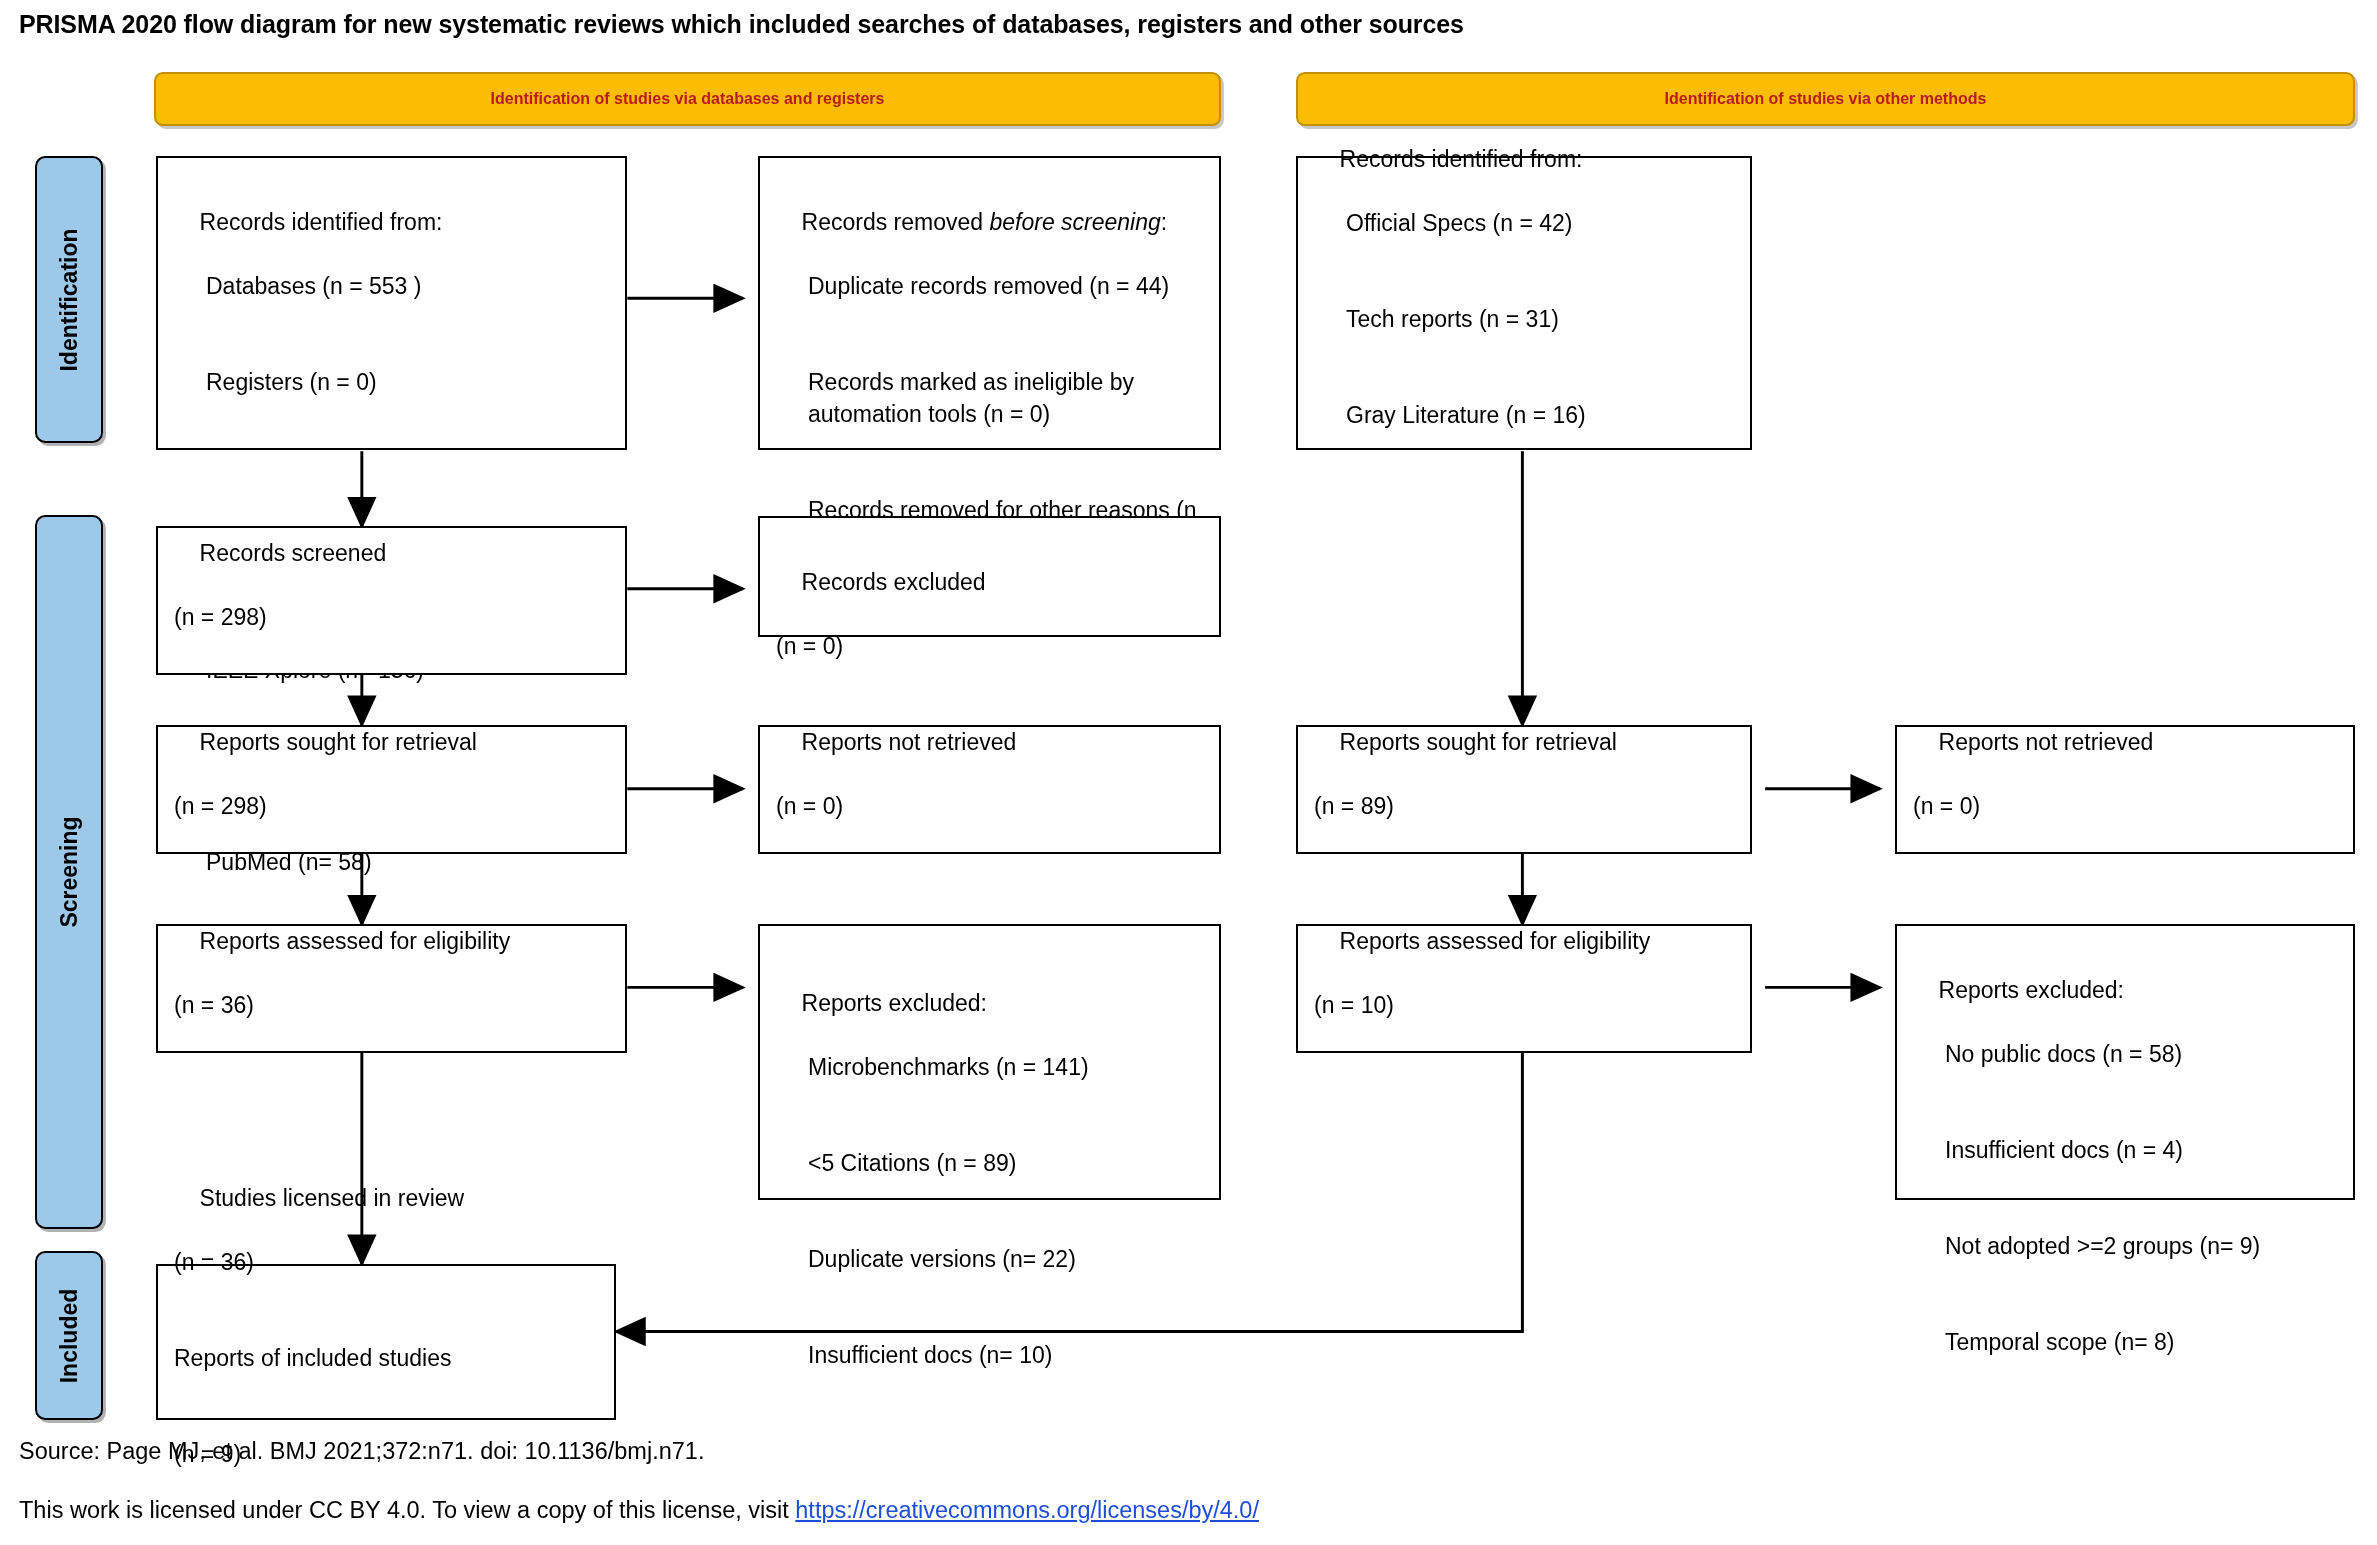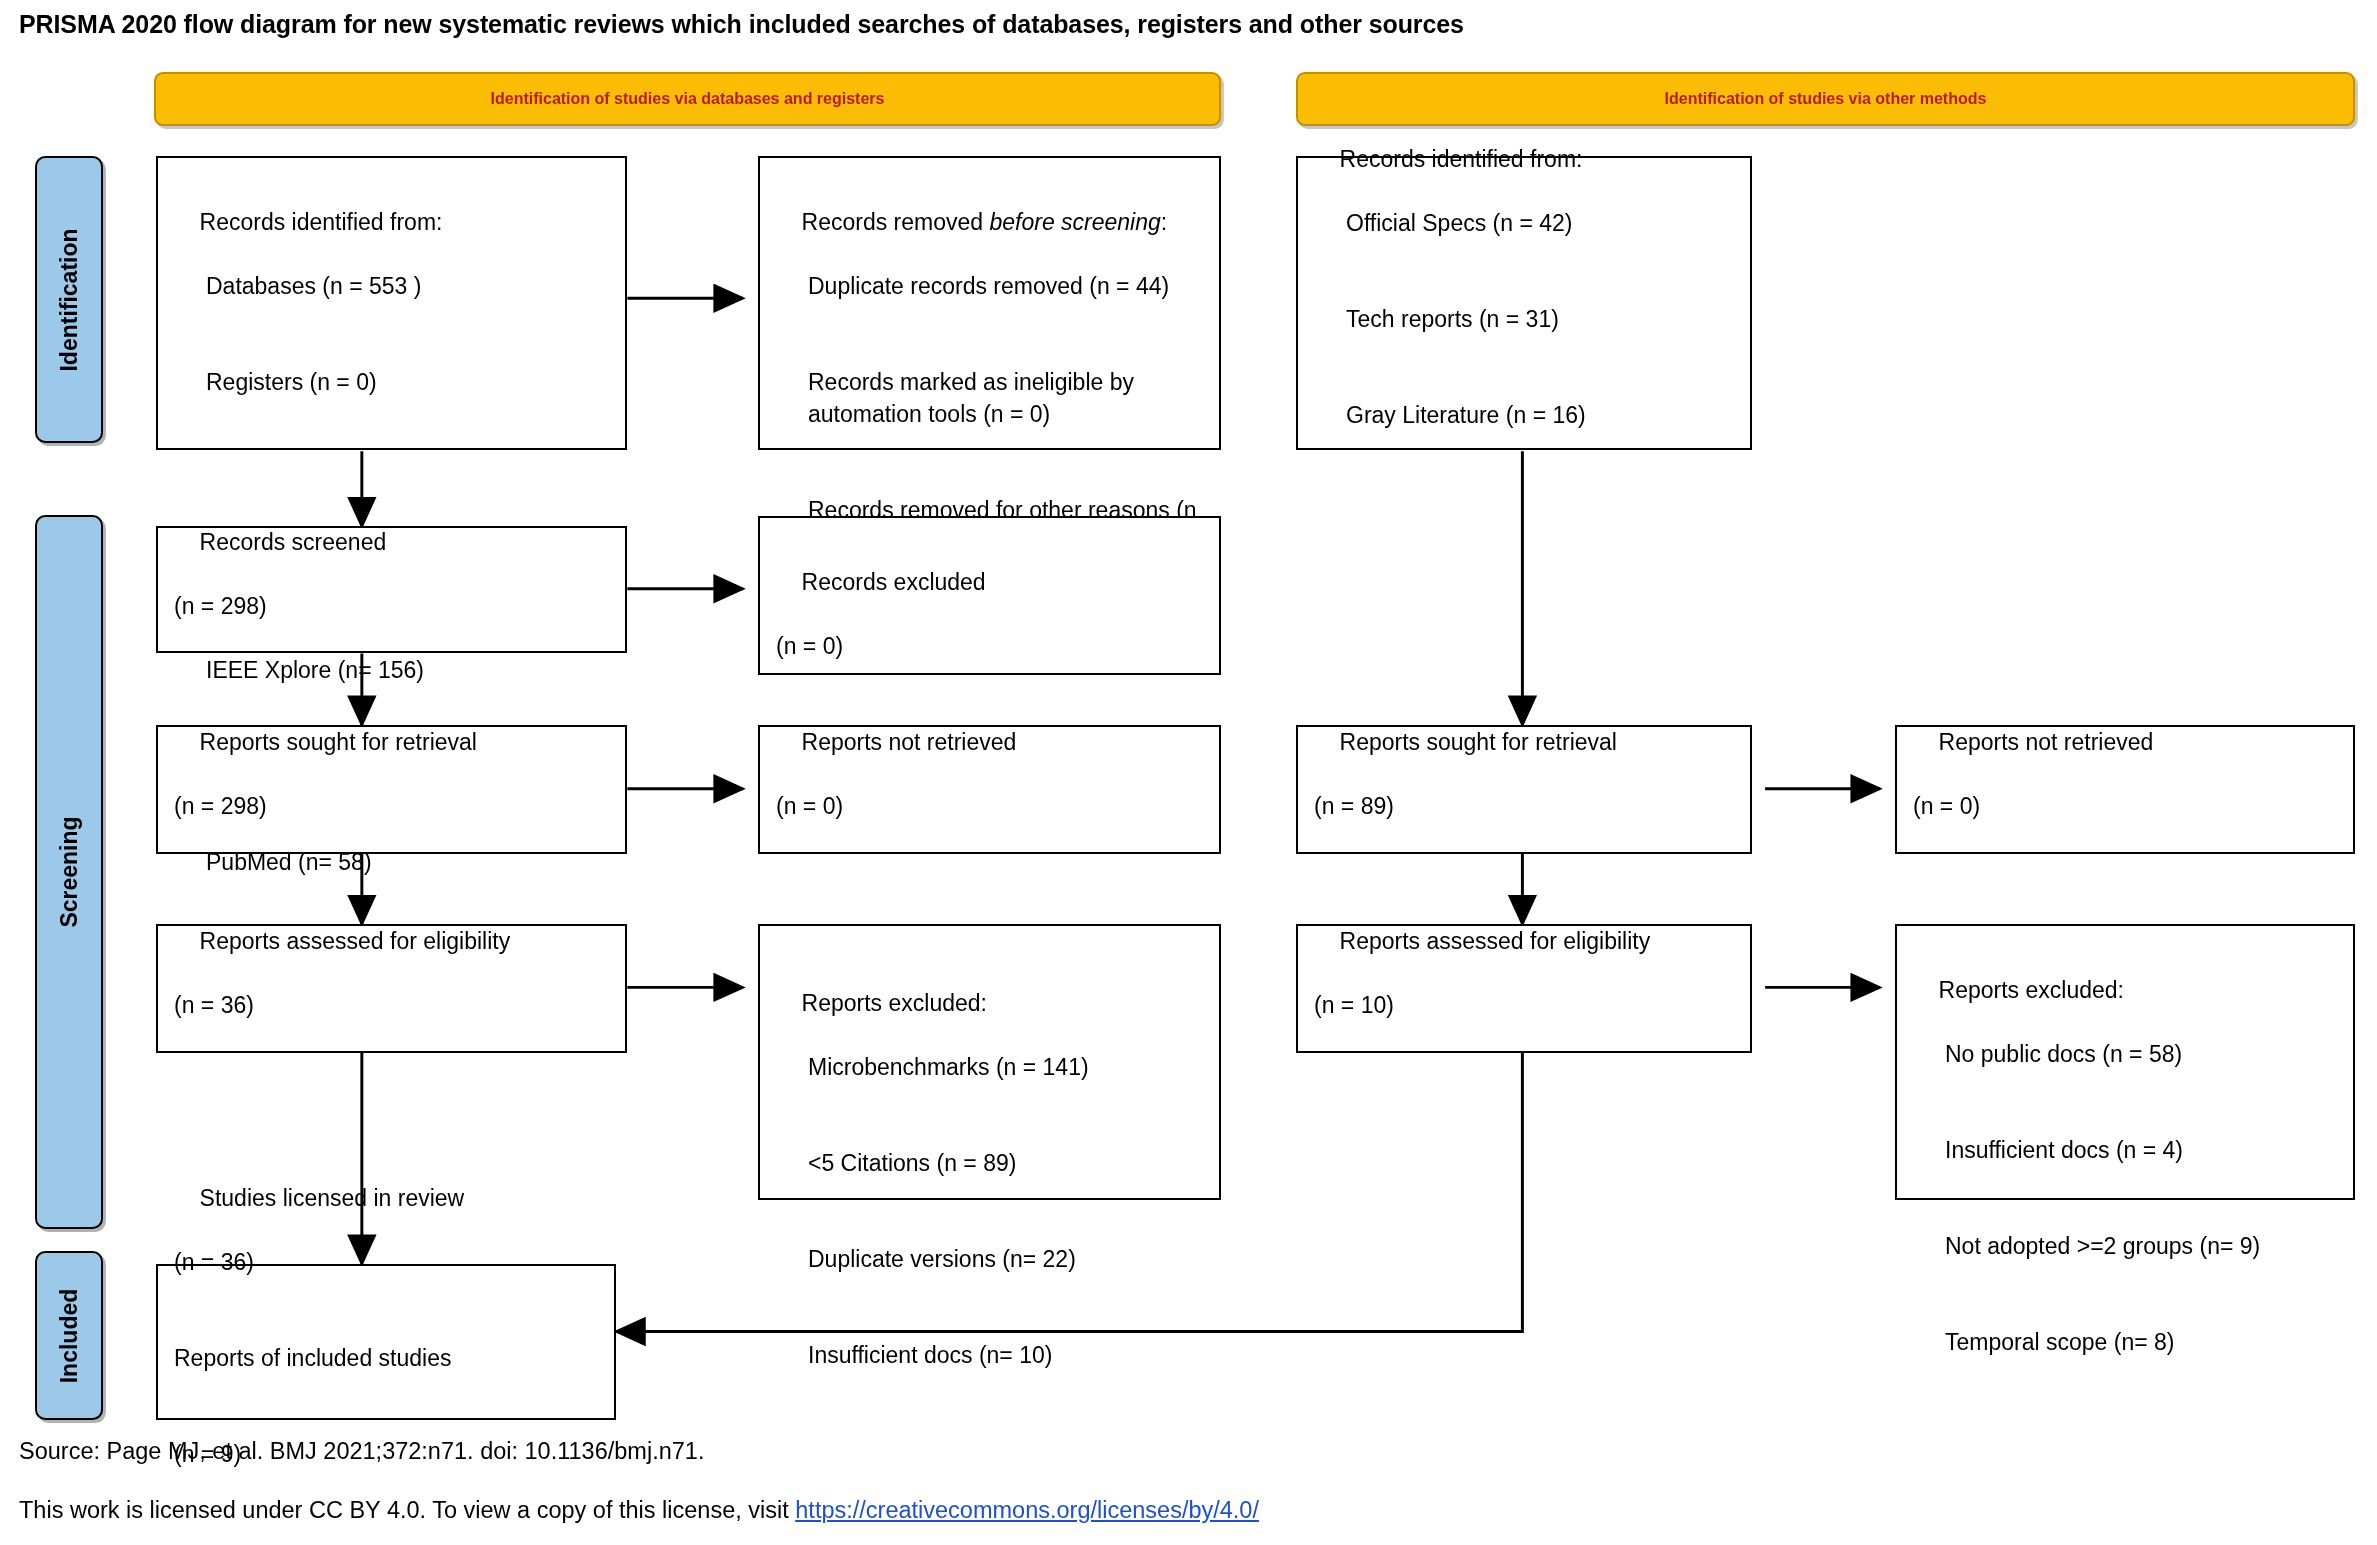--- a/index.html
+++ b/index.html
@@ -189,28 +189,28 @@
 
 <div class="node-box vtop" style="left:758px; top:156px; width:463px; height:294px;">
   <div class="box-body">
     <span><span>Records removed </span><span class="ital">before screening</span><span>:</span></span>
     <span class="indent">Duplicate records removed (n = 44)</span>
     <span class="indent">Records marked as ineligible by automation tools (n = 0)</span>
     <span class="indent">Records removed for other reasons (n = 0)</span>
   </div>
 </div>
 
-<div class="node-box vcenter" style="left:156px; top:526px; width:471px; height:127px;">
+<div class="node-box vcenter" style="left:156px; top:526px; width:471px; height:149px;">
   <div class="box-body">
     <span>Records screened</span>
     <span style="display:block;">(n = 298)</span>
   </div>
 </div>
 
-<div class="node-box vtop" style="left:758px; top:516px; width:463px; height:159px;">
+<div class="node-box vtop" style="left:758px; top:516px; width:463px; height:121px;">
   <div class="box-body">
     <span>Records excluded</span>
     <span style="display:block;">(n = 0)</span>
   </div>
 </div>
 
 <div class="node-box vcenter" style="left:156px; top:725px; width:471px; height:129px;">
   <div class="box-body">
     <span>Reports sought for retrieval</span>
     <span style="display:block;">(n = 298)</span>

